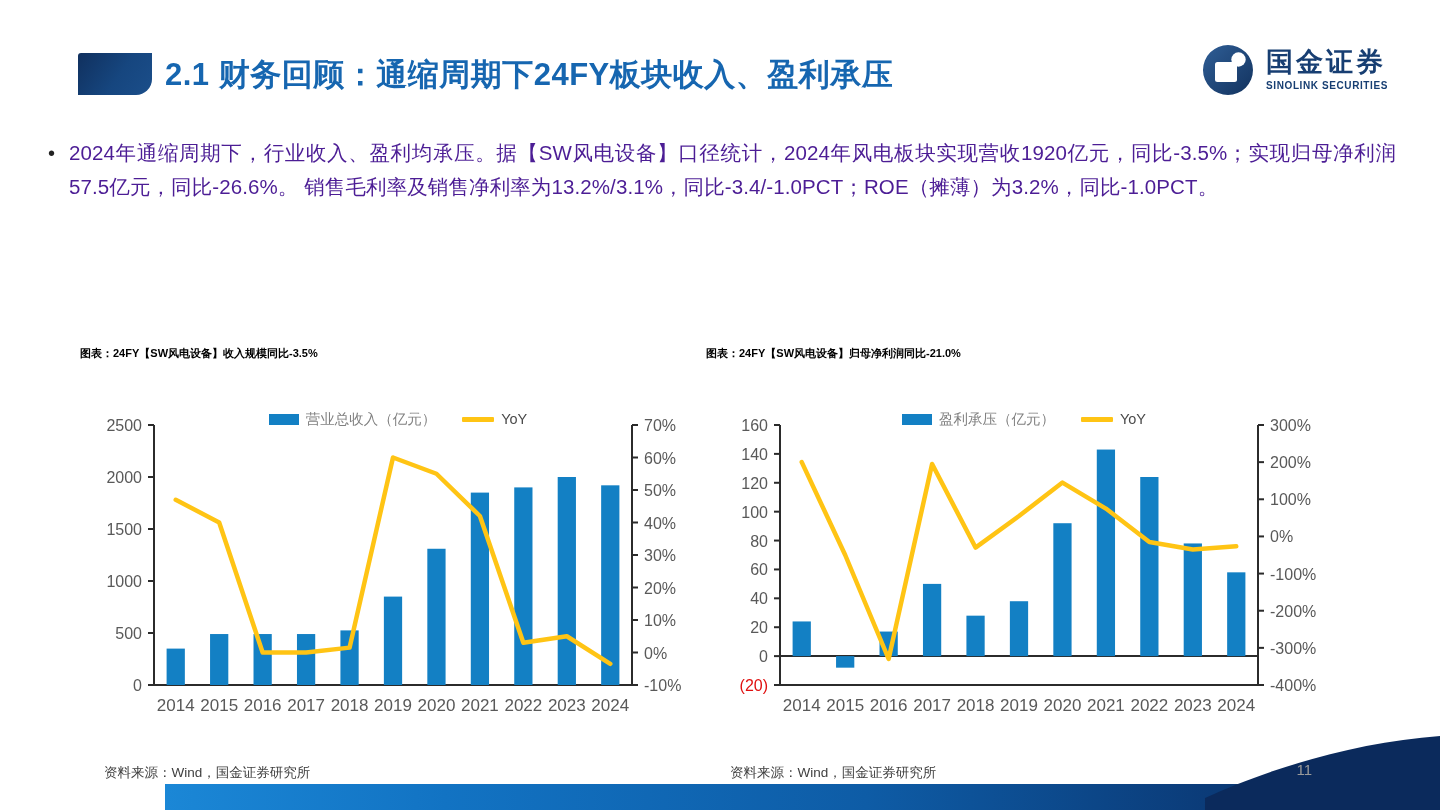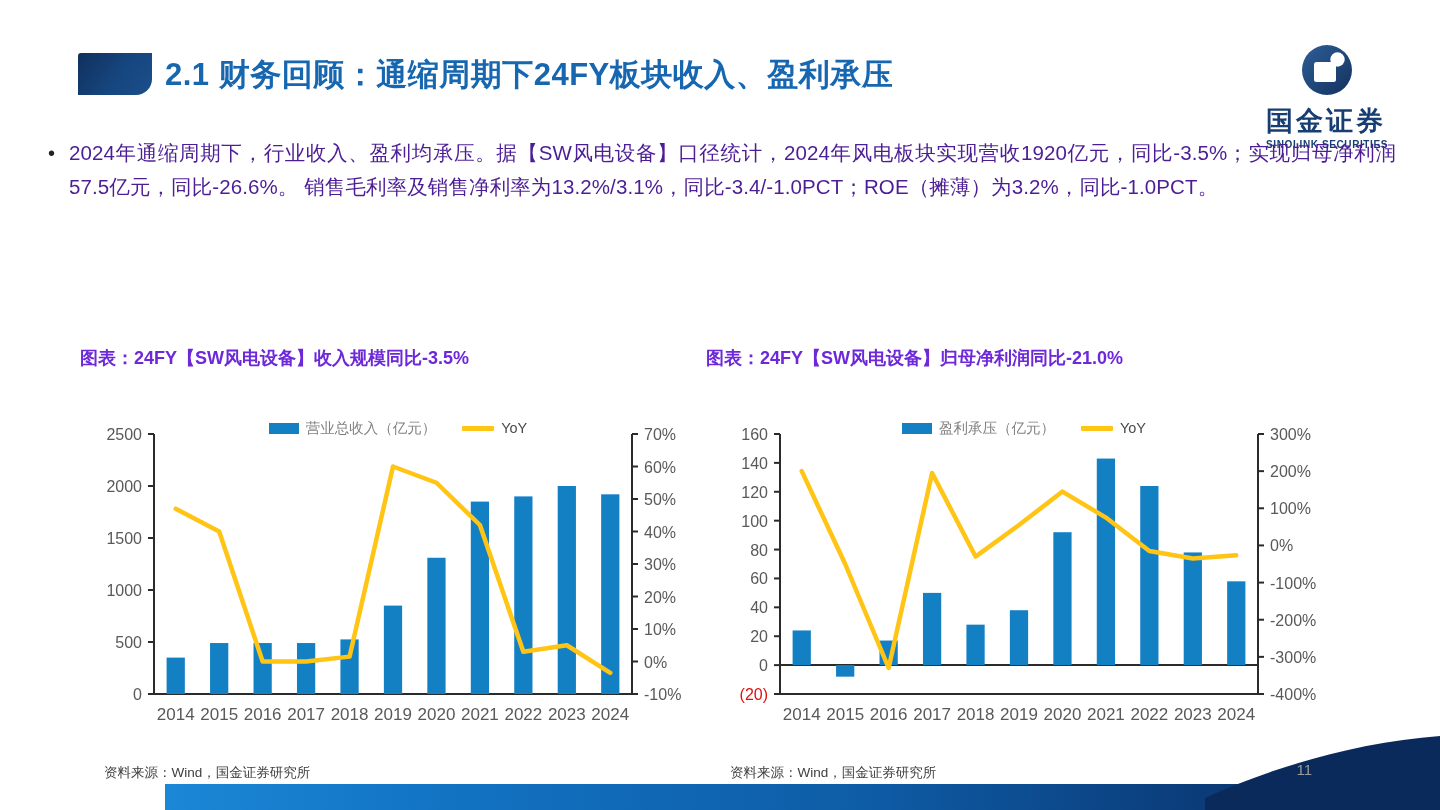--- a/index.html
+++ b/index.html
@@ -19,21 +19,21 @@
     border-top-left-radius: 3px; border-bottom-right-radius: 16px;
   }
   .slide-title {
     position: absolute; left: 165px; top: 54px;
     font-size: 31px; font-weight: bold; letter-spacing: .5px;
     color: #1666b0;
     white-space: nowrap;
   }
 
   
-  .logo { position: absolute; right: 52px; top: 42px; display: flex; align-items: center; gap: 10px; flex-direction: column; }
+  .logo { position: absolute; right: 52px; top: 42px; display: flex; align-items: center; gap: 10px; }
   .logo-mark { width: 56px; height: 56px; position: relative; }
   .logo-text { display: flex; flex-direction: column; line-height: 1; }
   .logo-cn { font-size: 27px; font-weight: bold; color: #173e72; letter-spacing: 3px; }
   .logo-en { font-size: 10px; font-weight: bold; color: #173e72; letter-spacing: .6px; margin-top: 5px; }
 
   
   .bullet-wrap {
     position: absolute; left: 48px; top: 136px; width: 1348px;
     display: flex; gap: 14px;
   }
@@ -42,21 +42,21 @@
     font-size: 20.5px; line-height: 34px; color: #4c1d95;
     text-align: justify; letter-spacing: .1px;
   }
 
   
   .chart-block { position: absolute; top: 346px; width: 636px; height: 442px; }
   .chart-left  { left: 80px; }
   .chart-right { left: 706px; }
 
   .chart-caption {
-    font-size: 18px; font-weight: bold; color: #6d28d9;
+    font-size: 11px; font-weight: bold; color: #000000;
     white-space: nowrap;
   }
   .chart-legend {
     display: flex; justify-content: center; align-items: center;
     gap: 26px; margin-top: 24px; height: 20px;
   }
   .legend-item { display: flex; align-items: center; gap: 7px; margin-top: 48px; }
   .legend-swatch-bar { width: 30px; height: 11px; background: #1380c4; }
   .legend-swatch-line { width: 32px; height: 5px; background: #ffc414; border-radius: 1px; }
   .legend-label { font-size: 14.5px; color: #808080; white-space: nowrap; }

